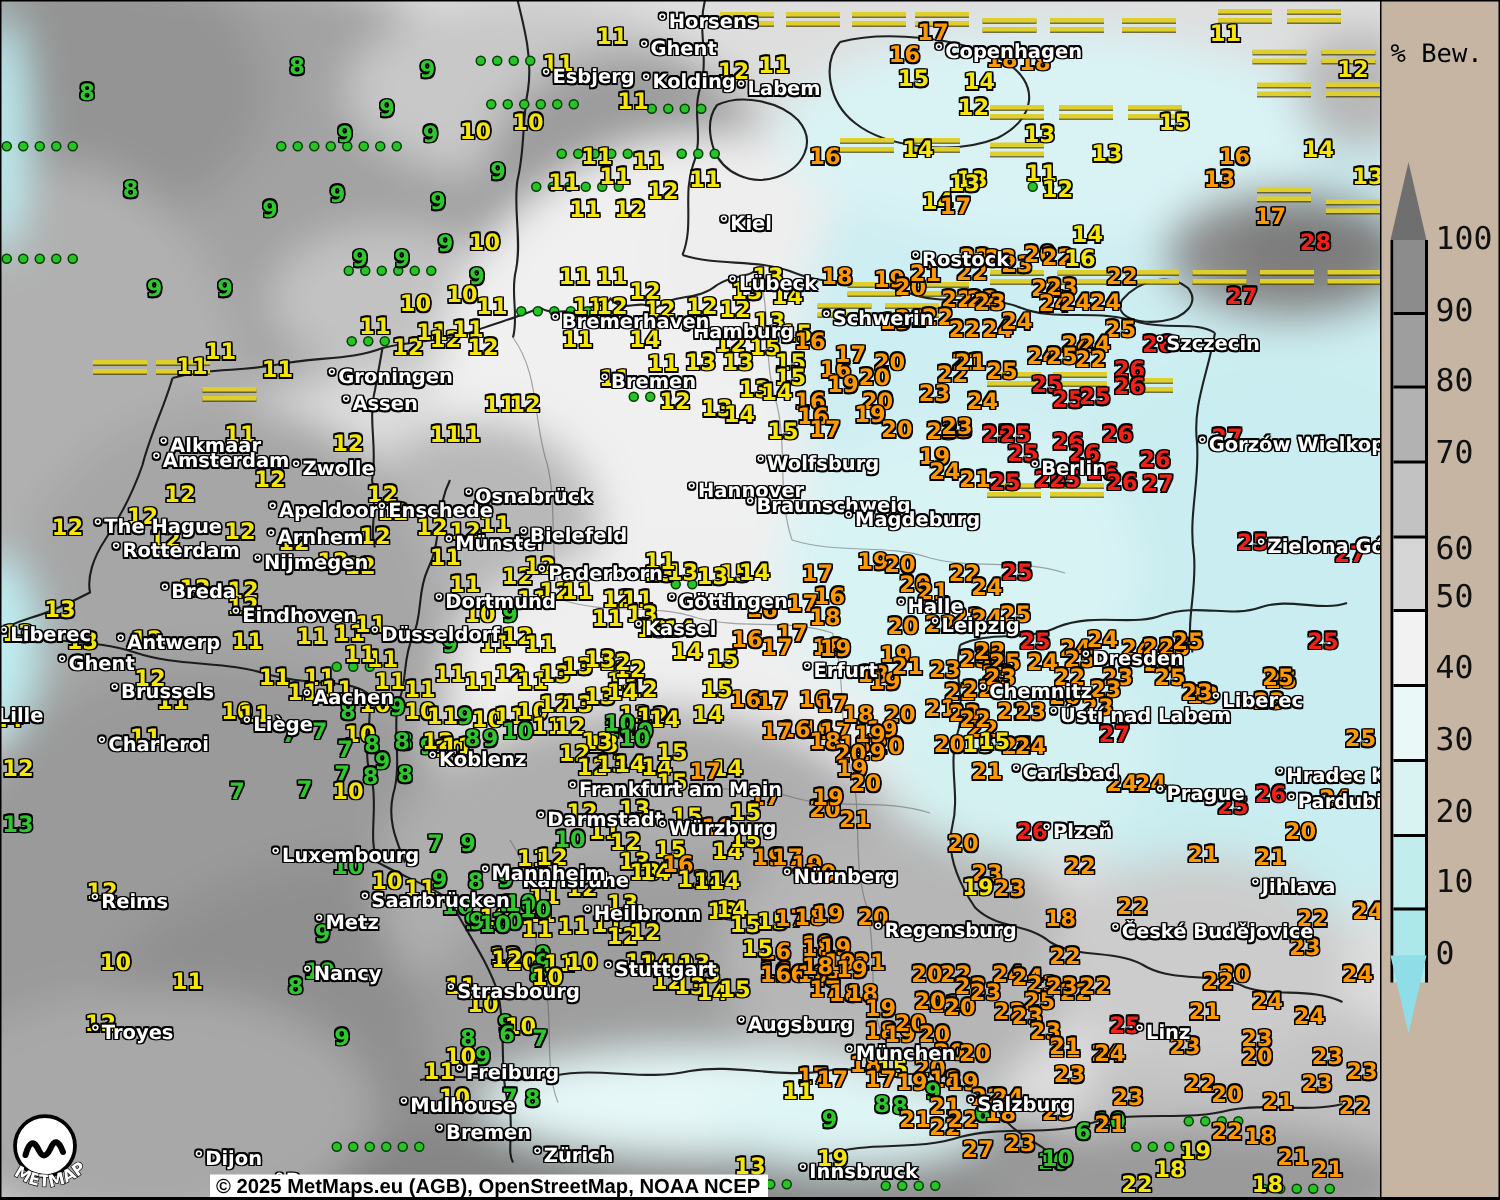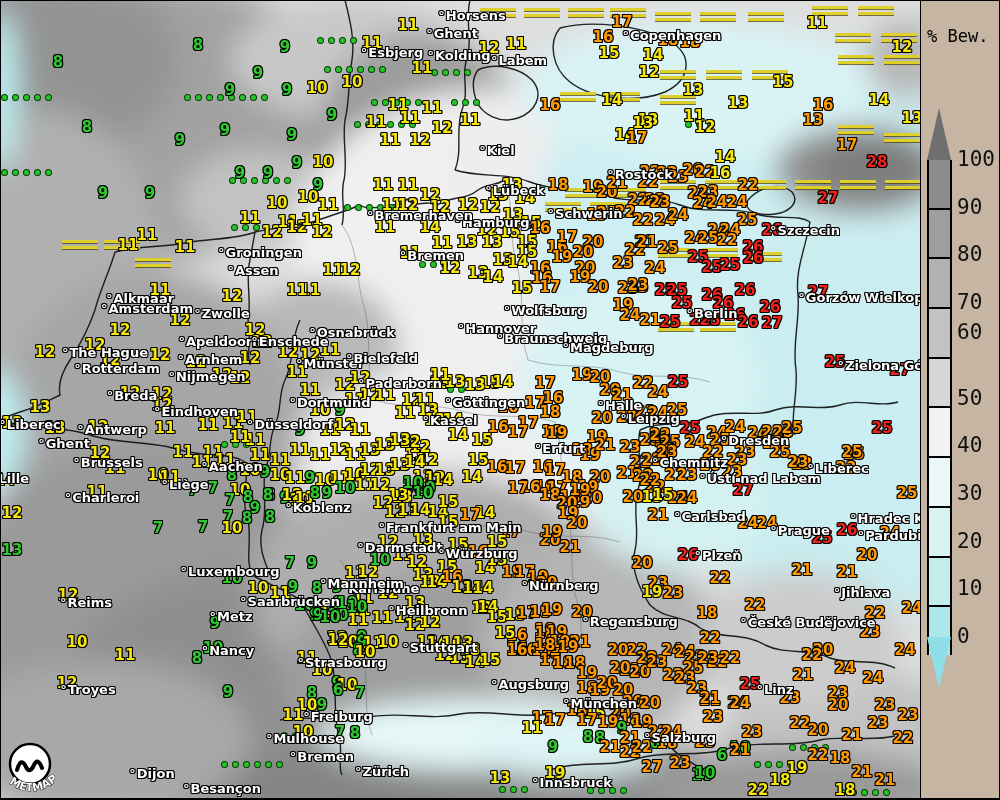--- a/index.html
+++ b/index.html
@@ -1011,32 +1011,33 @@
         <div class="seg" style="height: 47.7px; background: rgb(234, 248, 248);"></div>
         <div class="seg" style="height: 47.7px; background: rgb(217, 243, 243);"></div>
         <div class="seg" style="height: 47.7px; background: rgb(194, 237, 237);"></div>
         <div class="seg" style="height: 47.7px; background: rgb(172, 231, 233);"></div>
       </div>
     <div id="arrowdn"></div>
   <div class="tick" style="top: 160px;">100</div>
       <div class="tick" style="top: 207.7px;">90</div>
       <div class="tick" style="top: 255.4px;">80</div>
       <div class="tick" style="top: 303.1px;">70</div>
-      <div class="tick" style="top: 333px;">60</div>
+      <div class="tick" style="top: 367px;">60</div>
       <div class="tick" style="top: 398.5px;">50</div>
       <div class="tick" style="top: 446.2px;">40</div>
       <div class="tick" style="top: 493.9px;">30</div>
       <div class="tick" style="top: 541.6px;">20</div>
       <div class="tick" style="top: 589.3px;">10</div>
       <div class="tick" style="top: 637px;">0</div>
     </div>
 
   <svg id="logo" width="78" height="58" viewBox="0 0 78 58">
     <circle cx="27" cy="23" r="20" fill="#fff" stroke="#000" stroke-width="2.5"></circle>
     <path d="M14,29 q 4,-14 9,-3 q 3.5,7 7.5,-1 q 4,-10 8.5,2" fill="none" stroke="#000" stroke-width="4" stroke-linecap="round"></path>
     <path id="logoarc" d="M6,42 Q30,60 56,38" fill="none" stroke="none"></path>
     <text font-family="DejaVu Sans, sans-serif" font-size="11" font-weight="bold" fill="#fff" stroke="#000" stroke-width="0.9" paint-order="stroke">
       <textPath href="#logoarc">METMAPS</textPath>
     </text>
   </svg>
 
+  <div id="footerbar">© 2025 MetMaps.eu (AGB), OpenStreetMap, NOAA NCEP</div>
   <div id="frame"></div>
 </div>
 
 </body></html>

